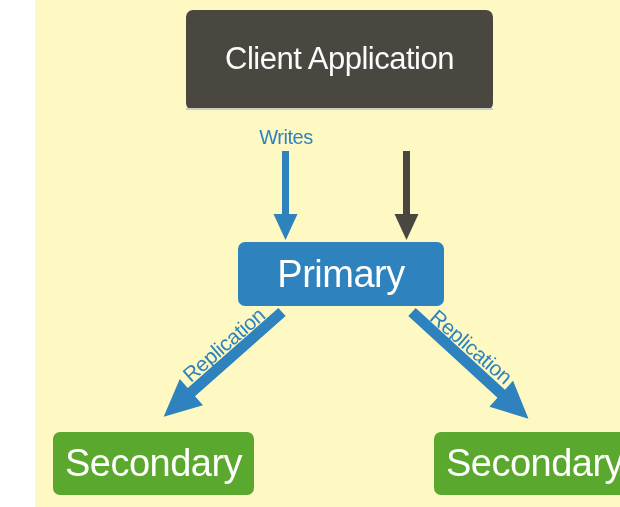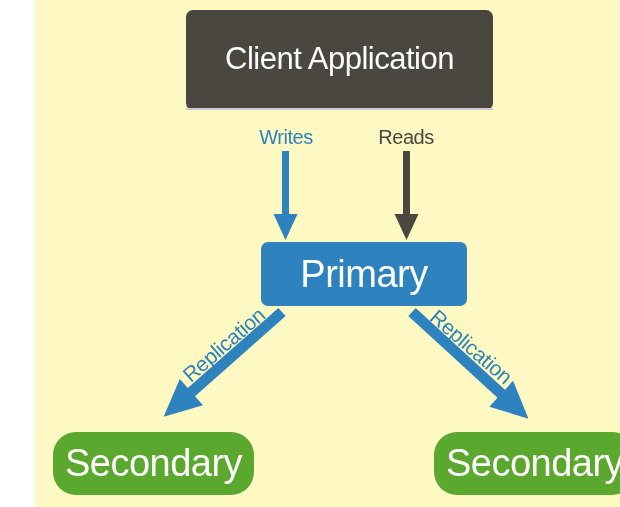--- a/index.html
+++ b/index.html
@@ -55,22 +55,22 @@
     position: absolute;
     display: flex;
     align-items: center;
     justify-content: center;
     color: #ffffff;
     border-radius: 7px;
     font-size: 38px;
     letter-spacing: -0.5px;
     white-space: nowrap;
   }
-  .node.primary { left: 226px; top: 242px; width: 206px; height: 64px; background: #2e82bd; }
-  .node.secondary { top: 432px; width: 201px; height: 63px; background: #5aa82d; border-radius: 23px; }
+  .node.primary { left: 203px; top: 242px; width: 206px; height: 64px; background: #2e82bd; }
+  .node.secondary { top: 432px; width: 201px; height: 63px; background: #5aa82d; }
   .node.sec-left  { left: 18px; }
   .node.sec-right { left: 399px; }
 
   
   .repl-label {
     position: absolute;
     color: #2e82bd;
     font-size: 21px;
     letter-spacing: -0.3px;
     white-space: nowrap;
@@ -82,21 +82,20 @@
 <body>
 
 <div class="stage">
 
   <div class="client-box">
     <div class="client-row top">Client Application</div>
   </div>
 
   <div class="flow-label writes">Writes</div>
 
-  <div class="flow-label reads">Reads</div>
 
   <svg class="arrows" width="620" height="507" viewBox="0 0 620 507">
 
     <polygon points="247,151 254,151 254,214 262.5,214 250.5,240 238.5,214 247,214" fill="#2e82bd"></polygon>
 
     <polygon points="368,151 375,151 375,214 383.5,214 371.5,240 359.5,214 368,214" fill="#4a4741"></polygon>
 
     <g transform="translate(247,312) rotate(138.5)">
       <polygon points="0,-5.5 121,-5.5 121,-17.5 158,0 121,17.5 121,5.5 0,5.5" fill="#2e82bd"></polygon>
     </g>

